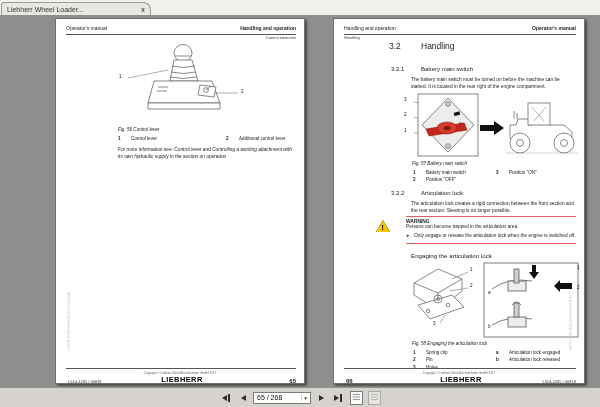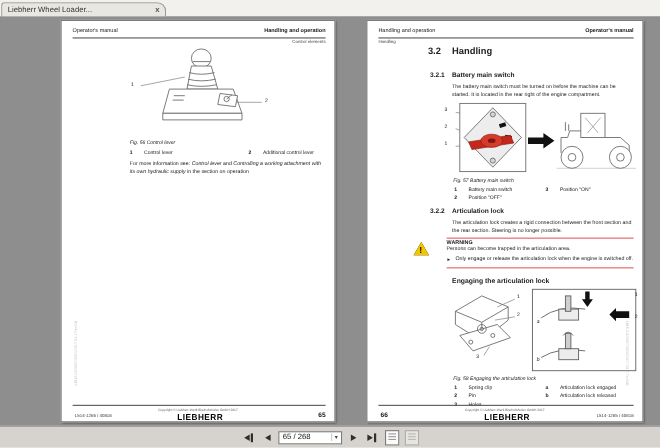--- a/index.html
+++ b/index.html
@@ -27,21 +27,21 @@
   .pg-sub{position:absolute;top:16px;font-size:4px;color:#444;}
   .sub-right{right:8px;} .sub-left{left:10px;}
 
   .cap{position:absolute;font-style:italic;font-size:4.6px;color:#222;}
   .body{font-size:4.8px;line-height:1.45;}
 
   .leg{position:absolute;font-size:4.6px;line-height:1.6;}
   .leg-row{display:flex;}
   .leg-n{width:13px;font-weight:bold;flex:0 0 13px;}
 
-  .shead{position:absolute;display:flex;font-weight:bold;font-size:6px;}
+  .shead{position:absolute;display:flex;font-weight:normal;font-size:6px;gap:10px;}
   .shead .num{width:20px;flex:0 0 20px;}
   .h1{font-size:8.5px;} .h1 .num{width:22px;flex:0 0 22px;}
 
   .fig{position:absolute;}
   .fig svg{position:absolute;top:0;left:0;}
   .flabel{position:absolute;font-size:4.6px;color:#111;}
 
   
   .warnbox{position:absolute;border-top:1.2px solid #e06060;border-bottom:1.2px solid #e06060;
            padding:2px 0 3px 0;}
@@ -50,21 +50,21 @@
   .warn-bullet .mk{flex:0 0 8px;font-size:4.2px;}
   .warn-tri{position:absolute;width:0;height:0;border-left:7px solid transparent;
             border-right:7px solid transparent;border-bottom:12px solid #f2c600;
             filter:drop-shadow(0 0 .4px #000);}
   .warn-tri:after{content:"!";position:absolute;left:-1.8px;top:2.5px;font-size:8px;
                   font-weight:bold;color:#111;}
 
   
   .foot-rule{position:absolute;top:349px;left:10px;right:8px;border-top:0.8px solid #555;}
   .foot-copy{position:absolute;top:351.5px;left:0;right:0;text-align:center;font-size:3px;color:#666;}
-  .foot-row{position:absolute;top:355.5px;left:12px;right:8px;display:flex;align-items:flex-start;}
+  .foot-row{position:absolute;top:355.5px;left:12px;right:8px;display:flex;align-items:flex-end;}
   .foot-code{font-size:4px;color:#333;width:70px;}
   .foot-logo{flex:1;text-align:center;font-size:7.5px;font-weight:800;letter-spacing:.4px;
              color:#000;transform:scaleY(1.05);}
   .foot-page{width:70px;text-align:right;font-weight:bold;font-size:6px;}
   .foot-row.mirror .foot-page{text-align:left;}
   .foot-row.mirror .foot-code{text-align:right;}
   .edge-code{position:absolute;font-size:3.4px;color:#c9c9c9;white-space:nowrap;}
   .edge-l{left:-16px;top:300px;transform:rotate(-90deg);}
   .edge-r{right:-16px;top:300px;transform:rotate(90deg);}
 

